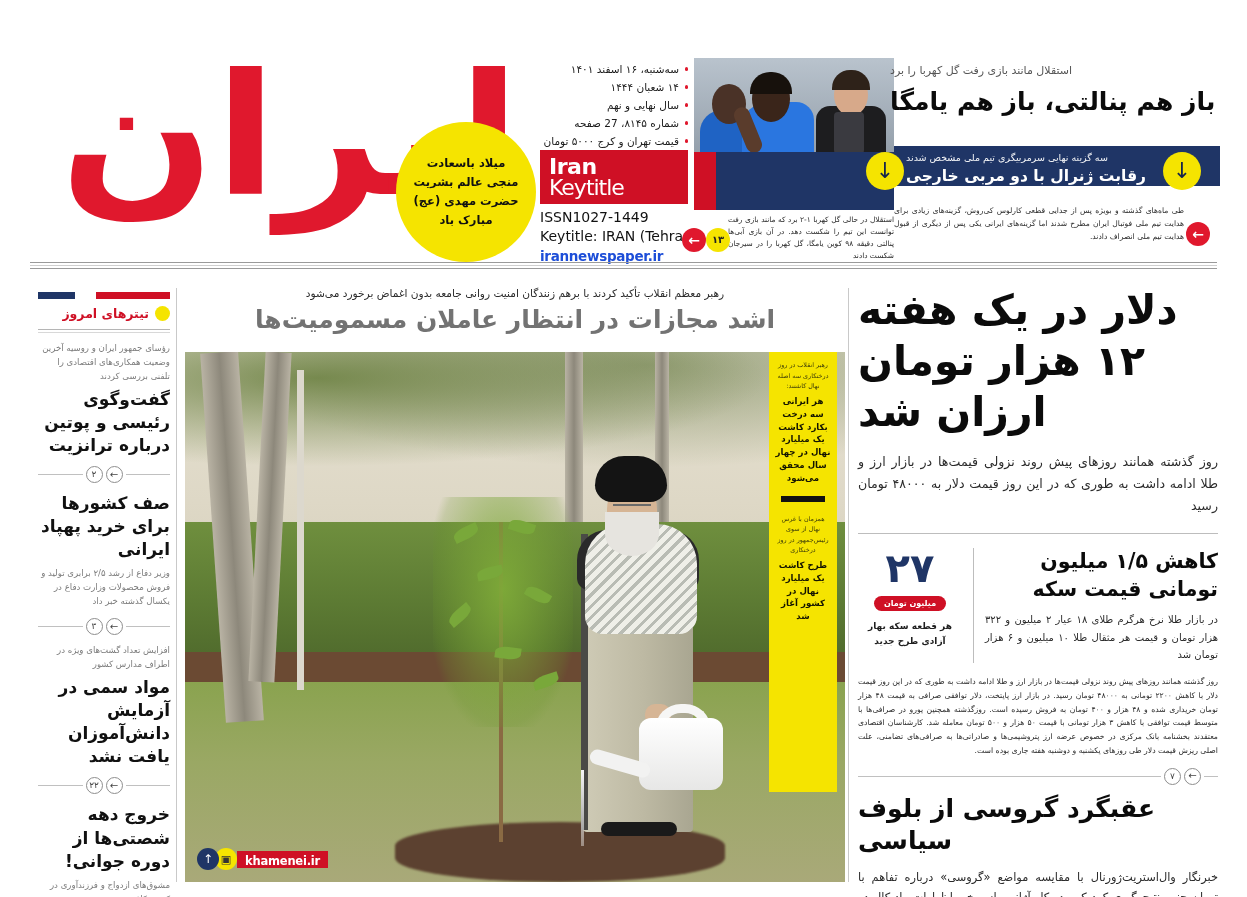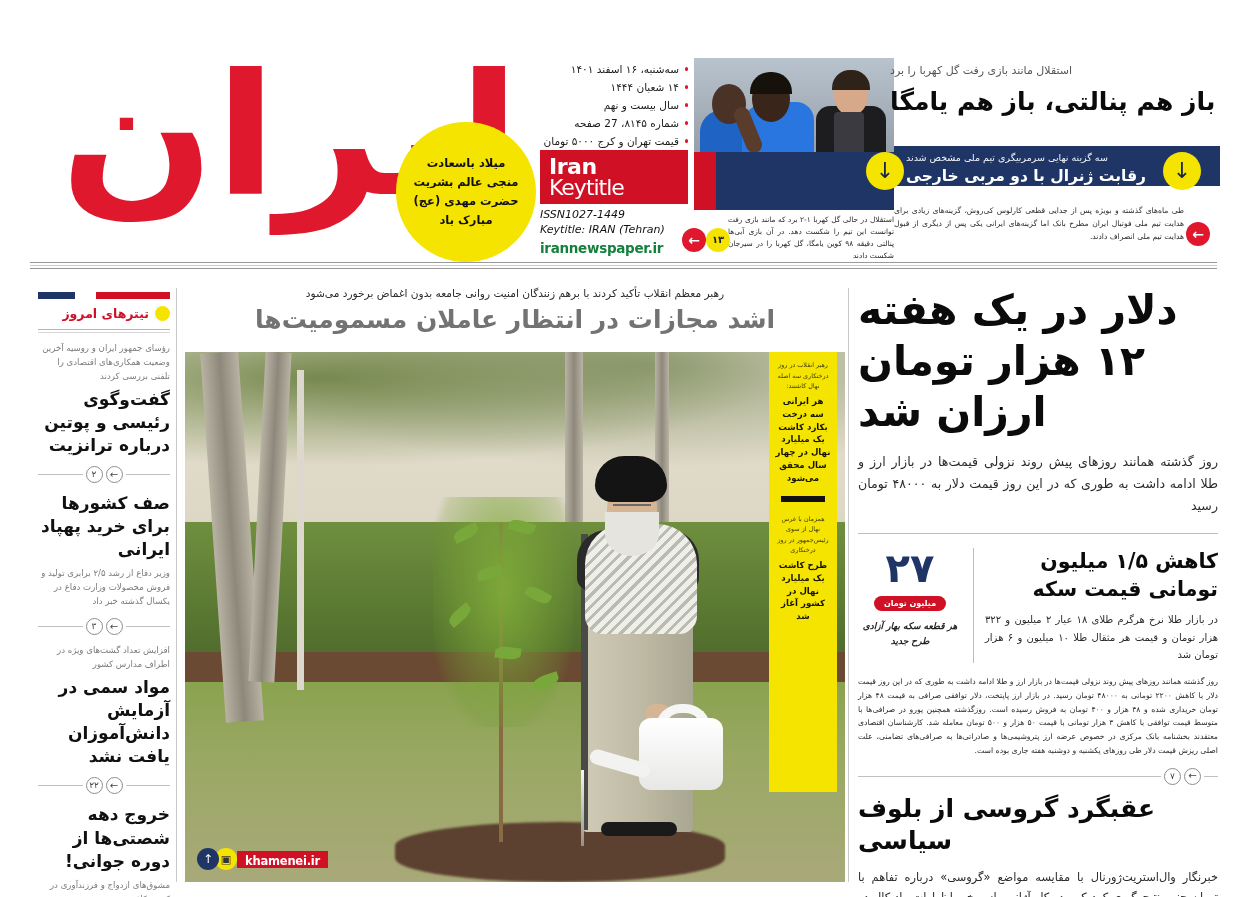--- a/index.html
+++ b/index.html
@@ -47,22 +47,22 @@
     width:3.5px; height:3.5px; border-radius:50%; background:#e0182d;
   }
   .brandbox {
     position:absolute; left:540px; top:150px; width:148px; height:54px;
     background:#cf1025; color:#fff; padding:3px 9px 2px 9px;
     display:flex; flex-direction:column; justify-content:center;
   }
   .brandbox .b1 { font-size:22px; font-weight:bold; line-height:0.98; letter-spacing:-0.5px; direction:ltr; text-align:left; }
   .brandbox .b2 { font-size:22px; font-weight:normal; line-height:1.02; letter-spacing:-1px; direction:ltr; text-align:left; }
   .issn { position:absolute; left:540px; top:208px; width:160px; direction:ltr; text-align:left; }
-  .issn .l1, .issn .l2 { font-size:11px; color:#111; line-height:1.35;font-style:italic; }
-  .issn .l3 { font-size:13.5px; font-weight:bold; color:#15803d; margin-top:2px; letter-spacing:-0.3px; }
+  .issn .l1, .issn .l2 { font-size:14px; color:#111; line-height:1.35; }
+  .issn .l3 { font-size:13.5px; font-weight:bold; color:#1d4ed8; margin-top:2px; letter-spacing:-0.3px; }
 
   
   .sport-photo {
     position:absolute; left:694px; top:58px; width:200px; height:152px;
     overflow:hidden; background:#cdd5dd;
   }
   .sp-sky { position:absolute; inset:0; background:linear-gradient(#b9c3cd,#7e8a96); }
   .sp-blue-l { position:absolute; left:6px; top:52px; width:58px; height:100px;
     background:#1f63c4; border-radius:22px 14px 0 0; }
   .sp-blue-r { position:absolute; left:48px; top:44px; width:72px; height:108px;
@@ -254,21 +254,21 @@
   }
   .r-hr { width:360px; height:1px; background:#bdbdbd; margin:16px 0 0 0; }
 
   .coin-row { display:flex; flex-direction:row-reverse; gap:0; margin-top:14px; direction:rtl; }
   .coin-left { width:104px; text-align:center; flex:0 0 auto; }
   .coin-num { font-size:40px; font-weight:bold; color:#1f3566; line-height:1; letter-spacing:1px; }
   .coin-pill {
     display:inline-block; background:#cf1025; color:#fff; font-size:8px; font-weight:bold;
     padding:3px 10px; border-radius:9px; margin-top:8px;
   }
-  .coin-sub { font-size:9px; font-weight:bold; color:#1f1f1f; line-height:1.6; margin-top:8px;font-style:italic; }
+  .coin-sub { font-size:9px; font-weight:bold; color:#1f1f1f; line-height:1.6; margin-top:8px; }
   .coin-vdiv { width:1px; background:#bdbdbd; margin:0 11px; flex:0 0 auto; }
   .coin-right { flex:1; direction:rtl; text-align:left; }
   .coin-title { font-size:20.5px; font-weight:bold; color:#0b0b0b; line-height:1.34; letter-spacing:-0.4px; text-align:right; }
   .coin-body { font-size:10px; color:#2b2b2b; line-height:1.74; margin-top:8px; text-align:justify; }
 
   .r-body {
     font-size:7.7px; color:#2b2b2b; direction:rtl; text-align:justify;
     line-height:1.78; margin-top:12px;
   }
   .r-sep { display:flex; align-items:center; gap:3px; margin:10px 0 0 0; }
@@ -295,21 +295,21 @@
           <div>حضرت مهدی (عج)</div>
           <div>مبارک باد</div>
         </div>
       </div>
     </div>
 
     <div class="issue-col">
       <ul class="issue-list">
         <li>سه‌شنبه، ۱۶ اسفند ۱۴۰۱</li>
         <li>۱۴ شعبان ۱۴۴۴</li>
-        <li>سال بیست و نهم</li>
+        <li>سال نهایی و نهم</li>
         <li>شماره ۸۱۴۵، 27 صفحه</li>
         <li>قیمت تهران و کرج ۵۰۰۰ تومان</li>
         <li>قیمت شهرستان‌ها ۴۰۰۰ تومان</li>
       </ul>
     </div>
 
     <div class="brandbox">
       <div class="b1">Iran</div>
       <div class="b2">Keytitle</div>
     </div>
@@ -345,21 +345,21 @@
       <div class="tr-title">باز هم پنالتی، باز هم یامگا</div>
     </div>
 
     <div class="blue-banner">
       <div class="bb-kicker">سه گزینه نهایی سرمربیگری تیم ملی مشخص شدند</div>
       <div class="bb-title">رقابت ژنرال با دو مربی خارجی</div>
     </div>
     <div class="yarrow" style="left:1163px; top:152px;">↓</div>
     <div class="yarrow" style="left:866px; top:152px;">↓</div>
 
-    <div class="tr-body">طی ماه‌های گذشته و بویژه پس از جدایی قطعی کارلوس کی‌روش، گزینه‌های زیادی برای هدایت تیم ملی فوتبال ایران مطرح بانک اما گزینه‌های ایرانی یکی پس از دیگری از قبول هدایت تیم ملی انصراف دادند.</div>
+    <div class="tr-body">طی ماه‌های گذشته و بویژه پس از جدایی قطعی کارلوس کی‌روش، گزینه‌های زیادی برای هدایت تیم ملی فوتبال ایران مطرح شدند اما گزینه‌های ایرانی یکی پس از دیگری از قبول هدایت تیم ملی انصراف دادند.</div>
     <div class="badge-arrow red" style="left:1186px; top:222px;">←</div>
   </div>
 
   <div class="rule-a"></div>
   <div class="rule-b"></div>
   <div class="rule-c"></div>
 
   <div class="vdiv1"></div>
   <div class="vdiv2"></div>
 

